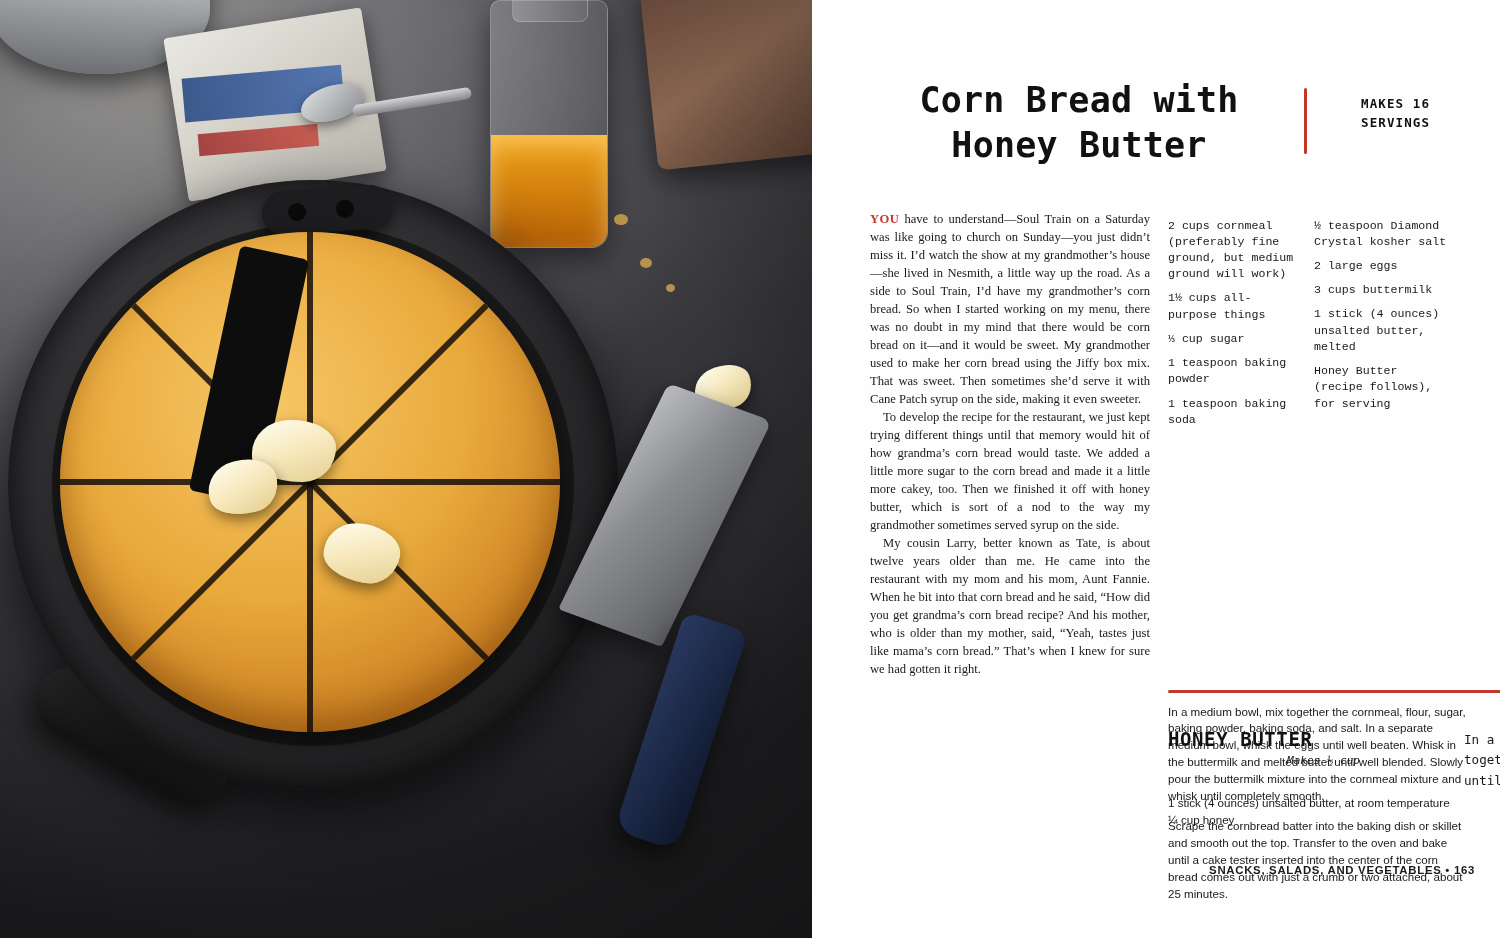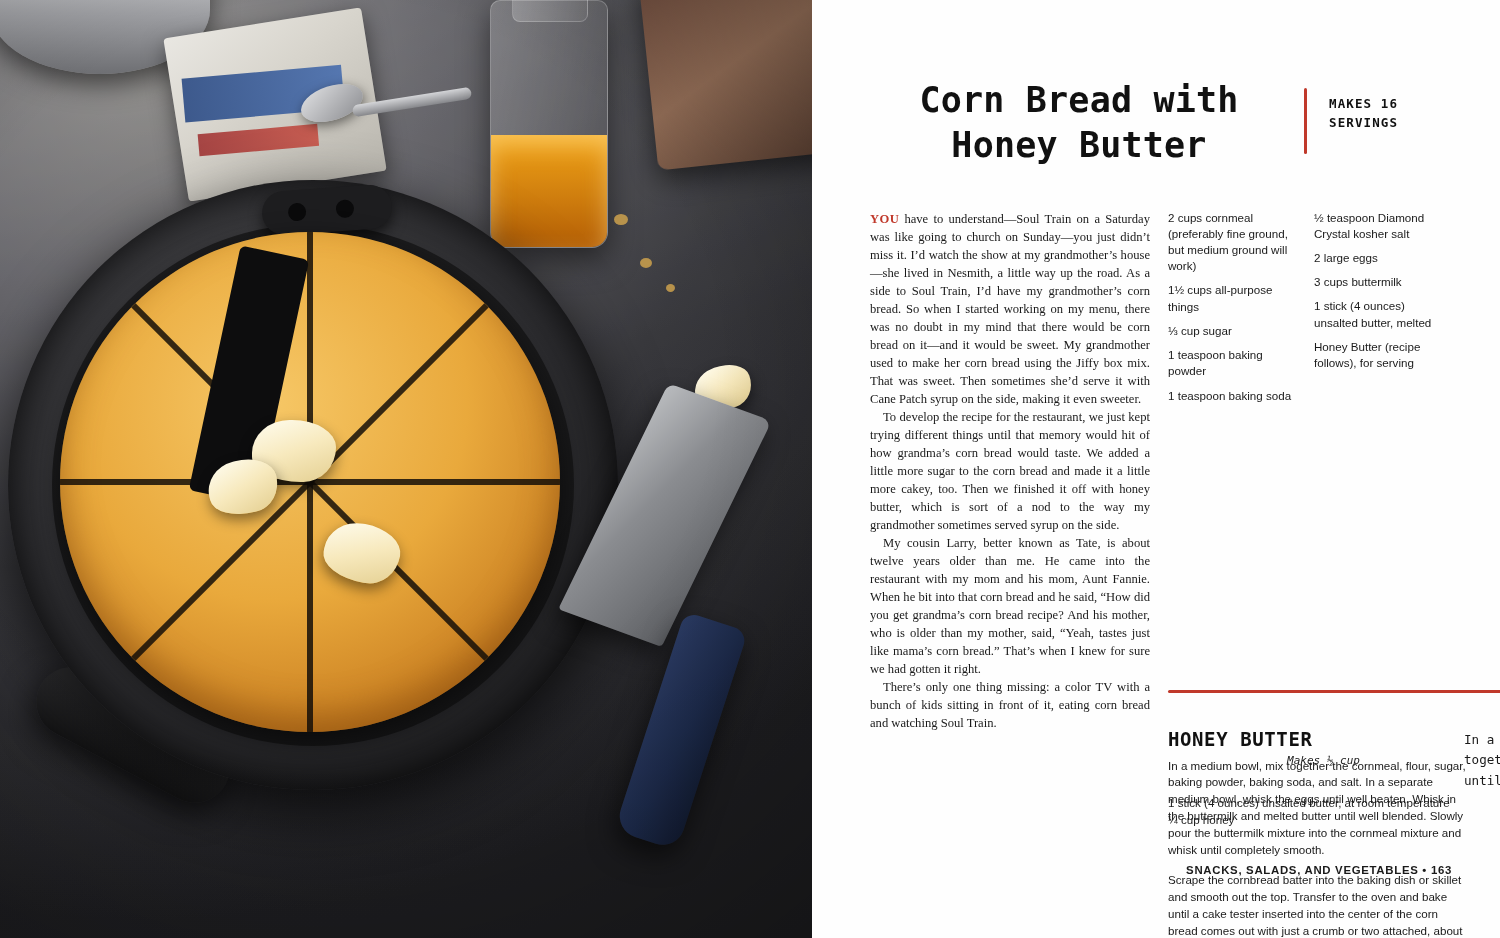--- a/index.html
+++ b/index.html
@@ -254,20 +254,21 @@
   }
   .makes {
     font-family: "DejaVu Sans Mono", monospace;
     font-weight: 700;
     font-size: 12.5px;
     letter-spacing: 1.1px;
     line-height: 1.55;
     color: #111;
     padding-top: 16px;
     width: 130px;
+    margin-left: 32px;
   }
 
   .body-cols {
     display: flex;
     margin-top: 42px;
     gap: 0;
   }
   .col-story {
     flex: 0 0 298px;
     padding-right: 18px;
@@ -288,25 +289,26 @@
     letter-spacing: .4px;
   }
 
   .col-ing {
     flex: 0 0 146px;
     padding-right: 16px;
   }
   .col-ing2 { flex: 0 0 150px; }
   .ing-list { margin: 0; padding: 0; list-style: none; }
   .ing-list li {
-    font-family: Liberation Sans, sans-serif;
+    font-family: Liberation Mono, monospace;
     font-size: 11.6px;
     line-height: 1.4;
     color: #1a1a1a;
     margin-bottom: 8px;
+    margin-top: 8px;
   }
   .method-wrap {
     margin-top: 26px;
     margin-left: 298px;
     width: 300px;
   }
   .method-wrap p {
     font-family: "Liberation Sans", sans-serif;
     font-size: 11.6px;
     line-height: 1.45;
@@ -449,21 +451,20 @@
       <div class="makes" style="white-space:pre-line;">MAKES 16
 SERVINGS</div>
     </div>
 
     <div class="body-cols">
 
       <div class="col-story">
         <p class="first"><span class="dropword">YOU</span><span> have to understand—Soul Train on a Saturday was like going to church on Sunday—you just didn’t miss it. I’d watch the show at my grandmother’s house—she lived in Nesmith, a little way up the road. As a side to Soul Train, I’d have my grandmother’s corn bread. So when I started working on my menu, there was no doubt in my mind that there would be corn bread on it—and it would be sweet. My grandmother used to make her corn bread using the Jiffy box mix. That was sweet. Then sometimes she’d serve it with Cane Patch syrup on the side, making it even sweeter.</span></p>
         <p>To develop the recipe for the restaurant, we just kept trying different things until that memory would hit of how grandma’s corn bread would taste. We added a little more sugar to the corn bread and made it a little more cakey, too. Then we finished it off with honey butter, which is sort of a nod to the way my grandmother sometimes served syrup on the side.</p>
         <p>My cousin Larry, better known as Tate, is about twelve years older than me. He came into the restaurant with my mom and his mom, Aunt Fannie. When he bit into that corn bread and he said, “How did you get grandma’s corn bread recipe? And his mother, who is older than my mother, said, “Yeah, tastes just like mama’s corn bread.” That’s when I knew for sure we had gotten it right.</p>
-        <p>There’s only one thing missing: a color TV with a bunch of kids sitting in front of it, eating corn bread and watching Soul Train.</p>
       </div>
 
       <div class="col-ing">
         <ul class="ing-list">
           <li>2 cups cornmeal (preferably fine ground, but medium ground will work)</li>
           <li>1½ cups all-purpose things</li>
           <li>⅓ cup sugar</li>
           <li>1 teaspoon baking powder</li>
           <li>1 teaspoon baking soda</li>
         </ul>

